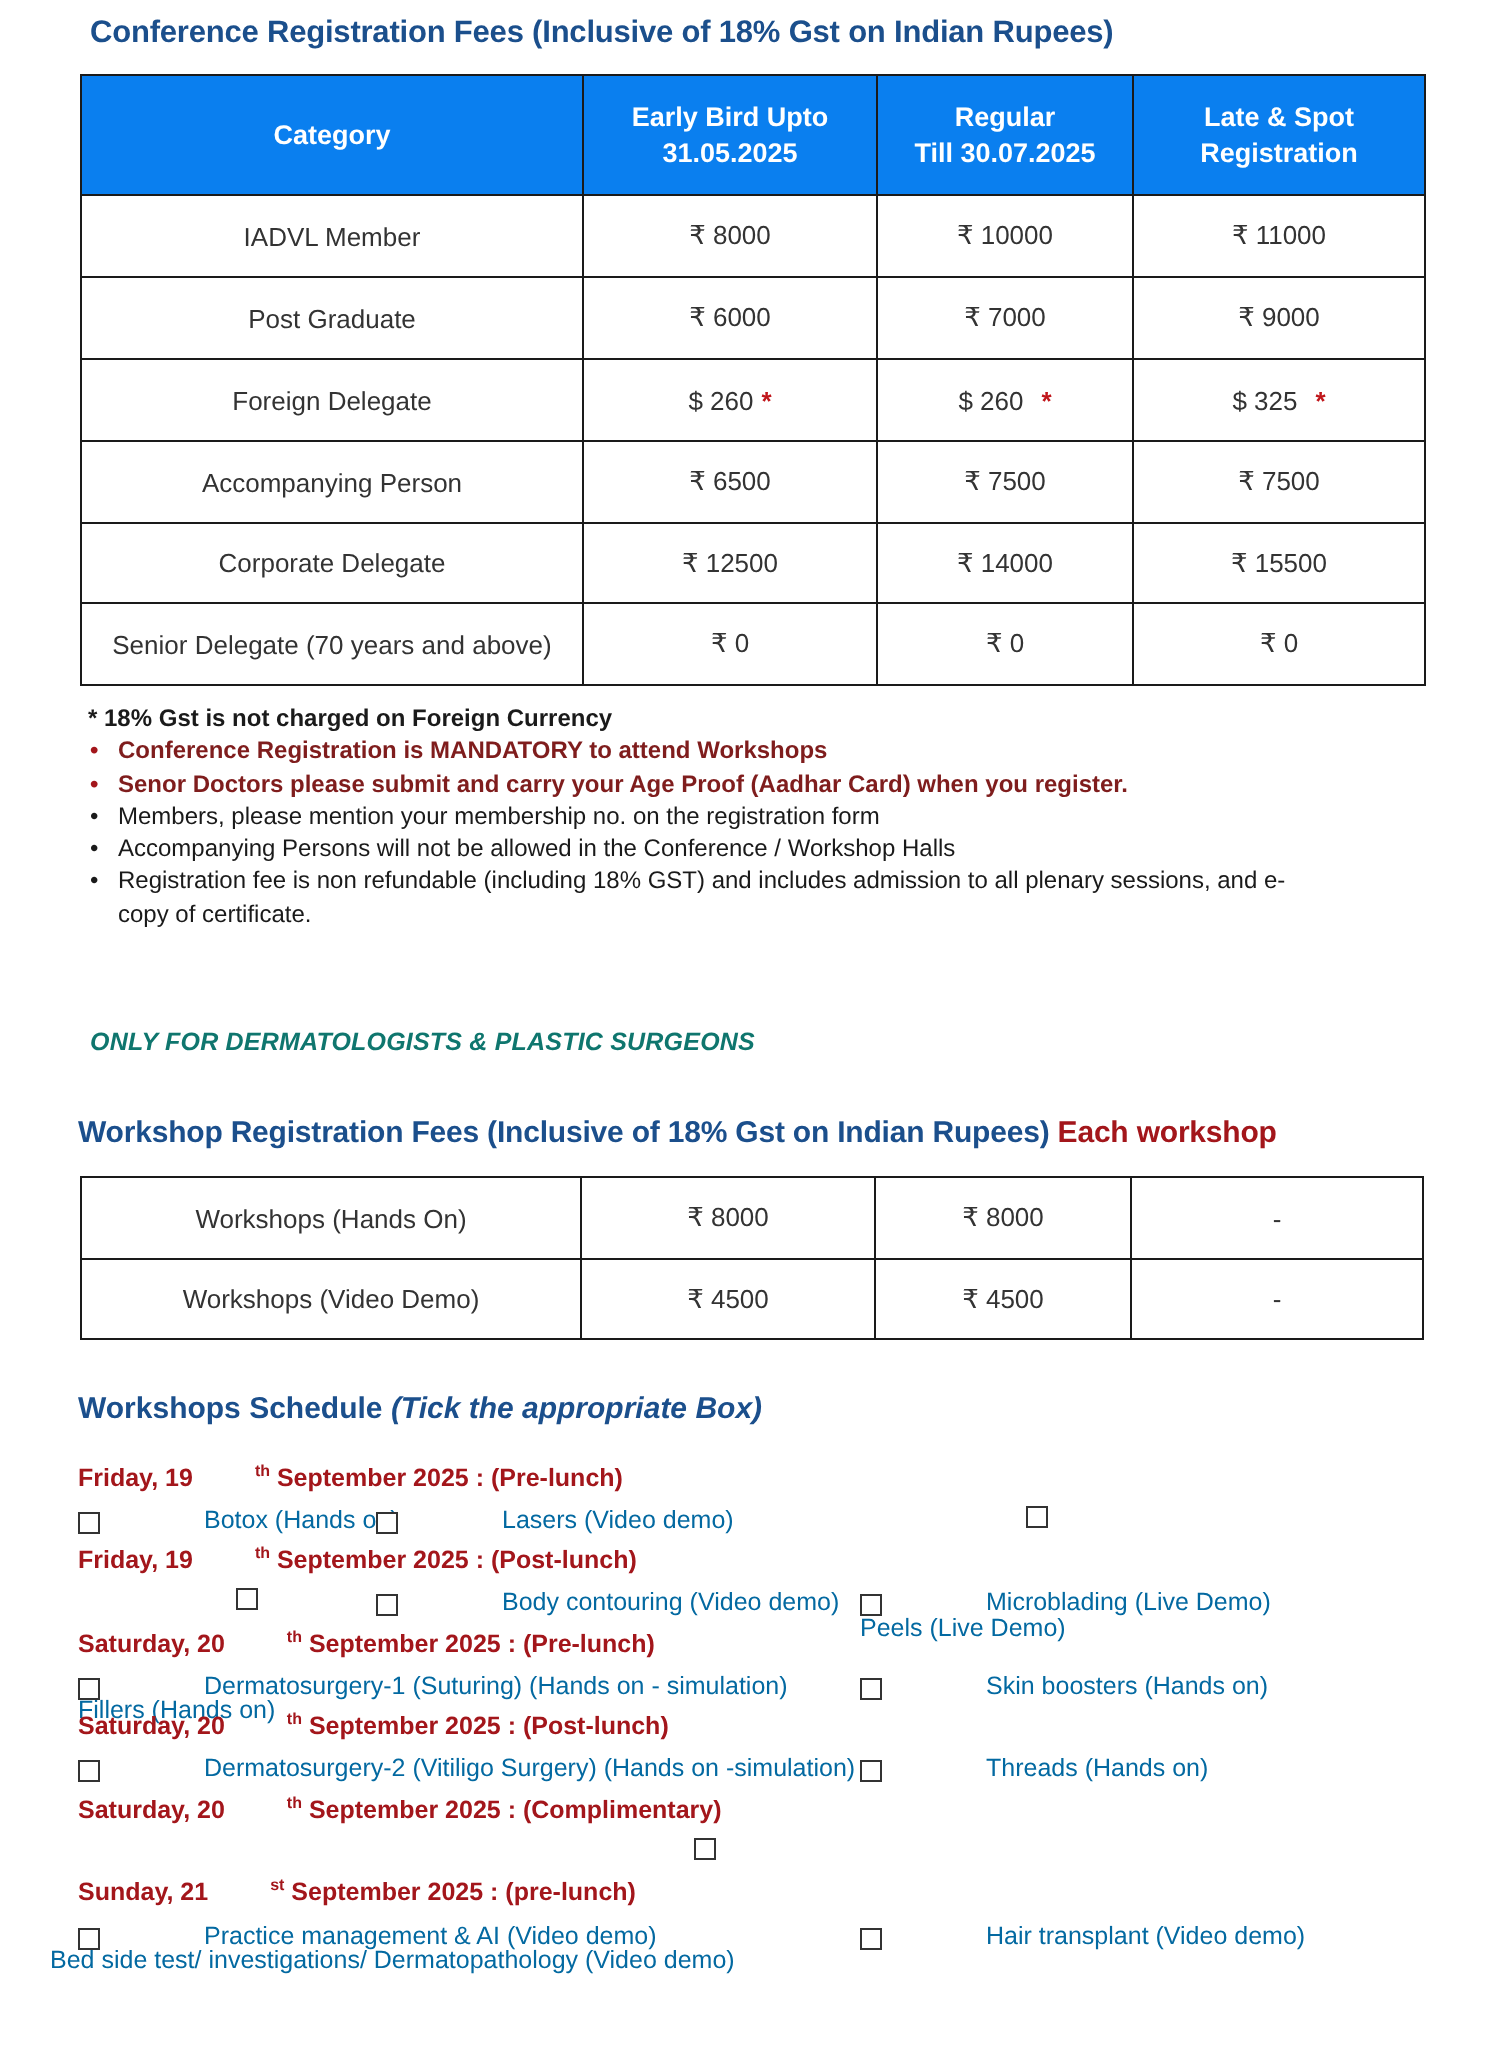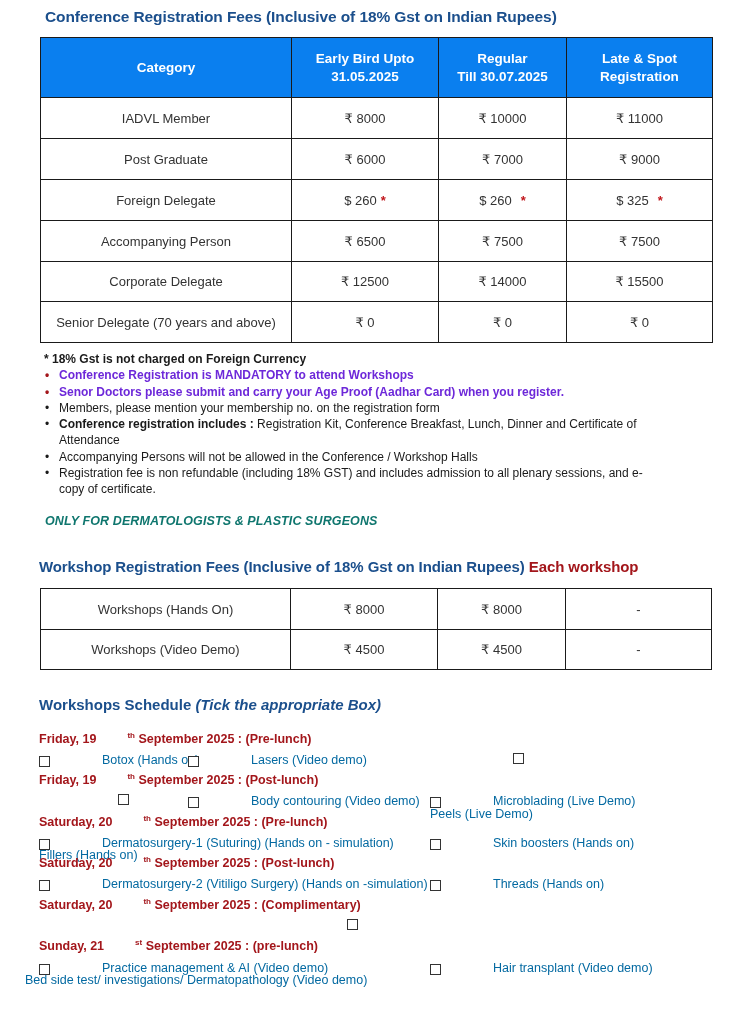--- a/index.html
+++ b/index.html
@@ -12,21 +12,21 @@
   table.fees { position: absolute; border-collapse: collapse; table-layout: fixed; }
   table.fees td, table.fees th { border: 1.5px solid #1a1a1a; text-align: center; vertical-align: middle; font-size: 13px; color: #333; font-weight: normal; }
   table.fees th { background: #0a7fef; color: #fff; font-weight: bold; font-size: 13.5px; line-height: 18px; }
   .star { color: #c0161b; font-weight: bold; margin-left: 4px; }
 
   .notes { position: absolute; left: 44px; top: 351px; width: 620px; font-size: 12px; line-height: 16.3px; color: #1a1a1a; }
   .notes .first { font-weight: bold; }
   .notes ul { list-style: none; }
   .notes li { position: relative; padding-left: 15px; }
   .notes li::before { content: "\2022"; position: absolute; left: 1px; top: 0; color: #1a1a1a; }
-  .notes li.red { color: #6d28d9; font-weight: bold; }
+  .notes li.red { color: #7f1d1d; font-weight: bold; }
   .notes li.red::before { color: #a3161b; }
   .notes b { font-weight: bold; }
 
   .only { position: absolute; left: 45px; top: 514px; font-size: 12.5px; font-weight: bold; font-style: italic; color: #0f766e; letter-spacing: 0.1px; }
 
   .sched-title { position: absolute; left: 39px; top: 696px; font-size: 15px; font-weight: bold; color: #1b4f8c; }
   .sched-title i { font-style: italic; }
 
   .day { position: absolute; left: 39px; font-size: 12.5px; font-weight: bold; color: #a3161b; }
   .day sup { font-size: 8px; vertical-align: super; line-height: 0; margin-left: 31px; }
@@ -90,21 +90,20 @@
   </tr>
 </tbody>
   </table>
 
 <div class="notes">
   <div class="first">* 18% Gst is not charged on Foreign Currency</div>
   <ul>
     <li class="red">Conference Registration is MANDATORY to attend Workshops</li>
     <li class="red">Senor Doctors please submit and carry your Age Proof (Aadhar Card) when you register.</li>
     <li> Members, please mention your membership no. on the registration form</li>
-    <li><b>Conference registration includes :</b><span> Registration Kit, Conference Breakfast, Lunch,  Dinner and Certificate of Attendance</span></li>
     <li>Accompanying Persons will not be allowed in the Conference / Workshop Halls</li>
     <li>Registration fee is non refundable (including 18% GST) and includes admission to all plenary sessions, and e-copy of certificate.</li>
   </ul>
 </div>
 
 <div class="only">ONLY FOR DERMATOLOGISTS &amp; PLASTIC SURGEONS</div>
 
 <div class="h-title" style="left:39px; top:558px; font-size:15px;">
   <span>Workshop Registration Fees (Inclusive of 18% Gst on Indian Rupees)</span> <span class="h-red">Each workshop</span>
 </div>

